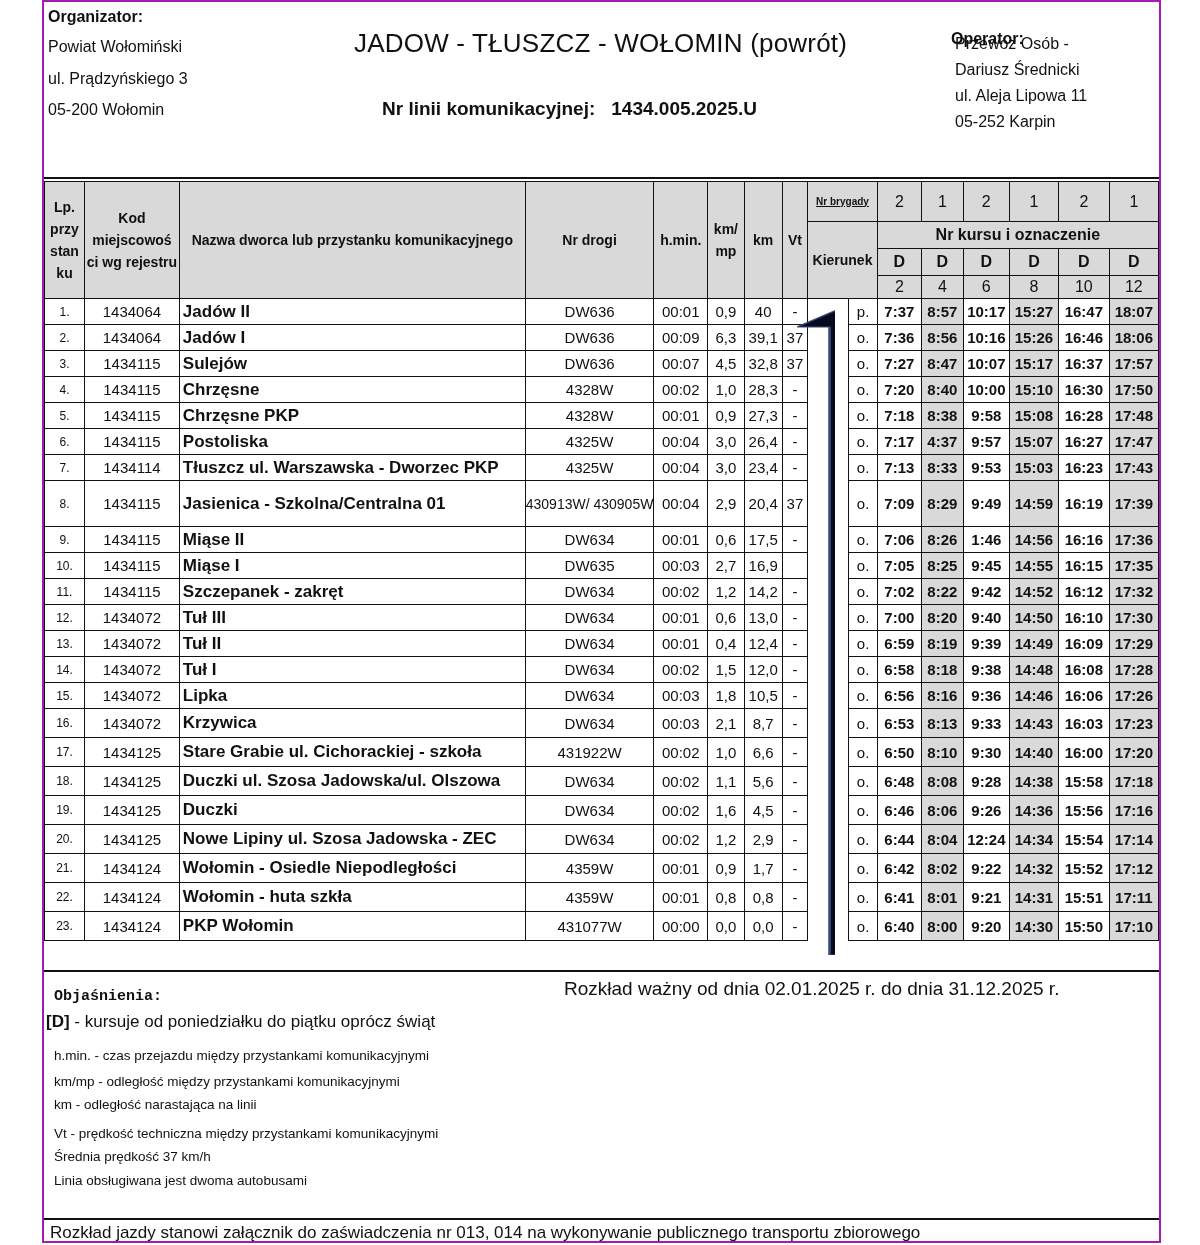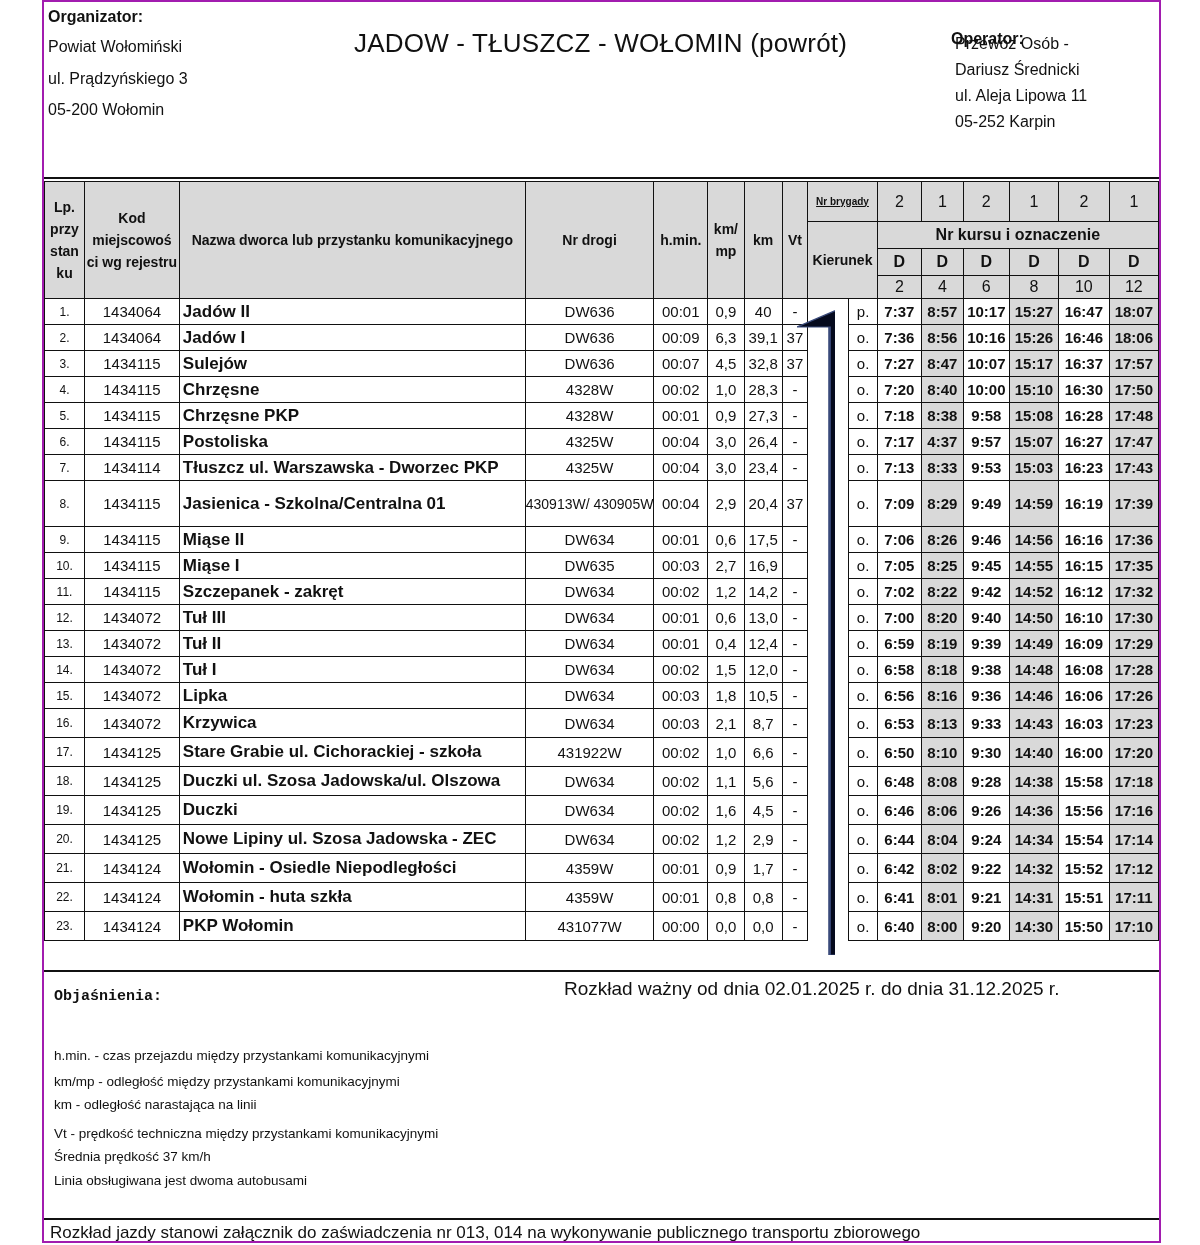--- a/index.html
+++ b/index.html
@@ -43,20 +43,23 @@
 <body>
 
 <div class="sheet">
   <div class="hdr">
     <div class="org-label">Organizator:</div>
     <div class="org-line" style="top:36px">Powiat Wołomiński</div>
     <div class="org-line" style="top:68px">ul. Prądzyńskiego 3</div>
     <div class="org-line" style="top:99px">05-200 Wołomin</div>
 
     <div class="title">JADOW - TŁUSZCZ - WOŁOMIN (powrót)</div>
+    <div class="linenr">
+      <span>Nr linii komunikacyjnej:</span><span class="val">1434.005.2025.U</span>
+    </div>
 
     <div class="op-label">Operator:</div>
     <div class="op-line" style="top:33px">Przewóz Osób -</div>
     <div class="op-line" style="top:59px">Dariusz Średnicki</div>
     <div class="op-line" style="top:85px">ul. Aleja Lipowa 11</div>
     <div class="op-line" style="top:111px">05-252 Karpin</div>
   </div>
 
   <table class="tt">
     <colgroup>
@@ -267,21 +270,21 @@
           <td class="name">Miąse II</td>
           <td>DW634</td>
           <td>00:01</td>
           <td>0,6</td>
           <td>17,5</td>
           <td>-</td>
           <td class="arrowcell"></td>
           <td class="dir">o.</td>
           <td class="time">7:06</td>
           <td class="time shade">8:26</td>
-          <td class="time">9:46</td>
+          <td class="time">1:46</td>
           <td class="time shade">14:56</td>
           <td class="time">16:16</td>
           <td class="time shade">17:36</td>
         </tr>
         <tr class="r">
           <td class="lp">10.</td>
           <td>1434115</td>
           <td class="name">Miąse I</td>
           <td>DW635</td>
           <td>00:03</td>
@@ -465,21 +468,21 @@
           <td class="name">Nowe Lipiny ul. Szosa Jadowska - ZEC</td>
           <td>DW634</td>
           <td>00:02</td>
           <td>1,2</td>
           <td>2,9</td>
           <td>-</td>
           <td class="arrowcell"></td>
           <td class="dir">o.</td>
           <td class="time">6:44</td>
           <td class="time shade">8:04</td>
-          <td class="time">9:24</td>
+          <td class="time">12:24</td>
           <td class="time shade">14:34</td>
           <td class="time">15:54</td>
           <td class="time shade">17:14</td>
         </tr>
         <tr class="r" style="height: 29px;">
           <td class="lp">21.</td>
           <td>1434124</td>
           <td class="name">Wołomin - Osiedle Niepodległości</td>
           <td>4359W</td>
           <td>00:01</td>
@@ -534,20 +537,21 @@
       </tbody>
   </table>
 
   <svg class="arrow" viewBox="0 0 14 650" preserveAspectRatio="none" style="left:753px; top:303px; width:38px; height:650px;">
     <polygon points="19,0 38,22 26,22 26,650 12,650 12,22 0,22" fill="#050a1e" stroke="#3a4a7a" stroke-width="1"></polygon>
   </svg>
 
   <div class="spacer"></div>
 
   <div class="legend-title">Objaśnienia:</div>
+  <div class="legend-d"><b>[D]</b><span> - kursuje od poniedziałku do piątku oprócz świąt</span></div>
   <div class="legend-small" style="top:1046px">h.min. - czas przejazdu między przystankami komunikacyjnymi</div>
   <div class="legend-small" style="top:1072px">km/mp - odległość między przystankami komunikacyjnymi</div>
   <div class="legend-small" style="top:1095px">km - odległość narastająca na linii</div>
   <div class="legend-small" style="top:1124px">Vt - prędkość techniczna między przystankami komunikacyjnymi</div>
   <div class="legend-small" style="top:1147px">Średnia prędkość 37 km/h</div>
   <div class="legend-small" style="top:1171px">Linia obsługiwana jest dwoma autobusami</div>
 
   <div class="validity">Rozkład ważny od dnia 02.01.2025 r. do dnia 31.12.2025 r.</div>
 
   <div class="footer">Rozkład jazdy stanowi załącznik do zaświadczenia nr 013, 014 na wykonywanie publicznego transportu zbiorowego</div>

